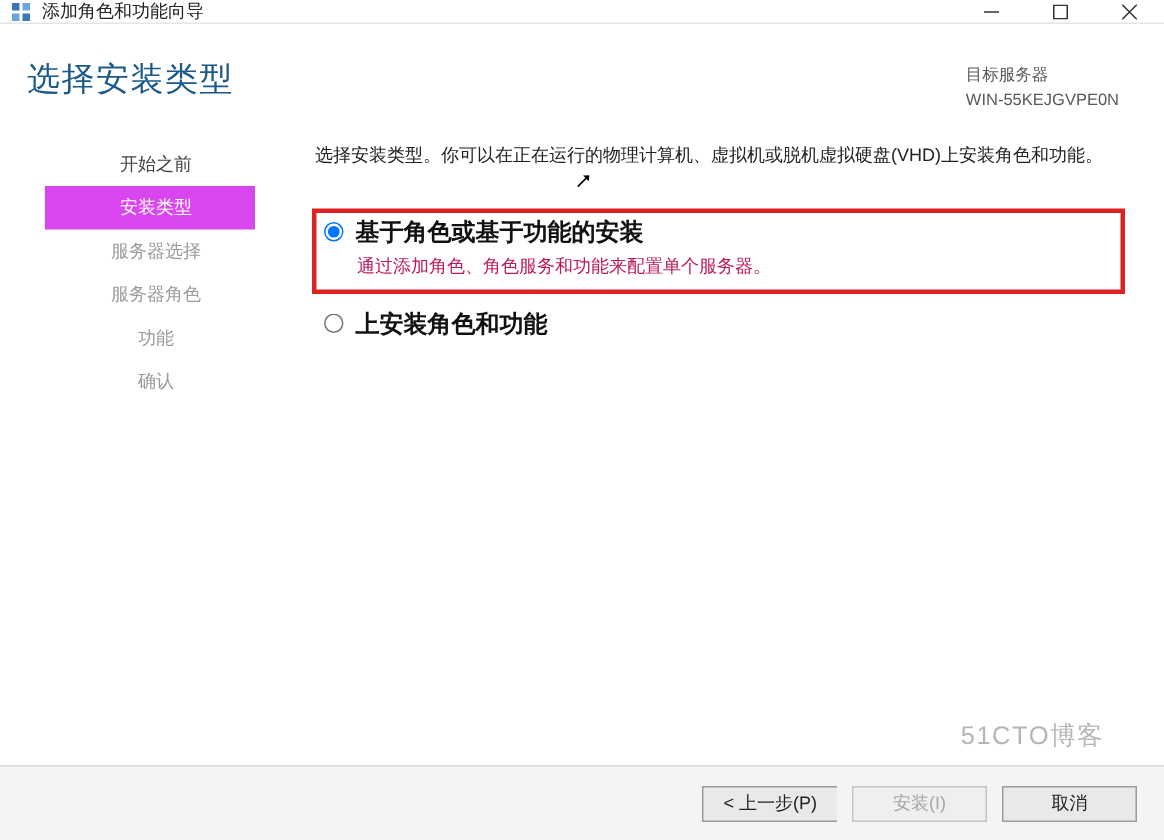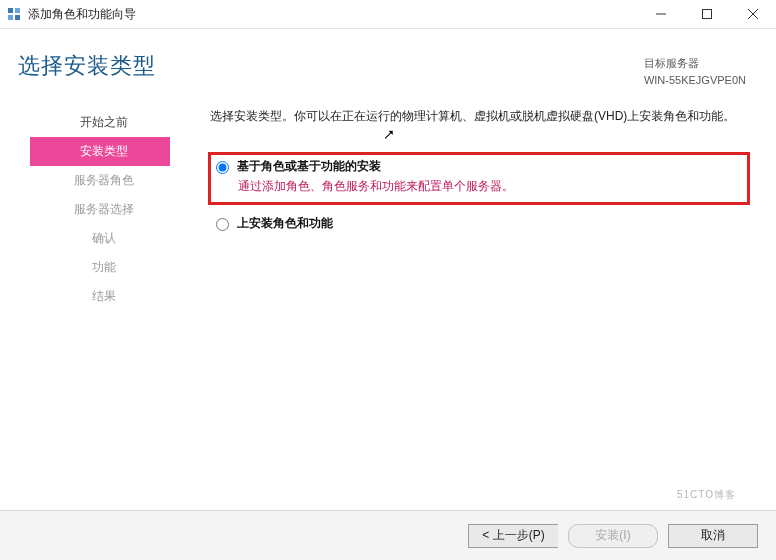--- a/index.html
+++ b/index.html
@@ -6,21 +6,21 @@
     body {
       font-family: "Microsoft YaHei", "Segoe UI", sans-serif;
       font-size: 12px;
       background: #fff;
       width: 776px;
       height: 560px;
       overflow: hidden;
       position: relative;
     }
     .titlebar {
-      height: 29px;
+      height: 16px;
       display: flex;
       align-items: center;
       padding: 0 0 0 6px;
       border-bottom: 1px solid #e5e5e5;
       background: #fff;
     }
     .titlebar .app-icon {
       width: 16px; height: 16px;
       display: inline-flex;
       margin-right: 6px;
@@ -65,21 +65,21 @@
     }
     .sidebar .step {
       font-size: 12px;
       color: #9a9a9a;
       padding: 6px 0 6px 8px;
       margin: 0;
       cursor: default;
     }
     .sidebar .step.done { color: #444; }
     .sidebar .step.active {
-      background: #ec4899;
+      background: #d946ef;
       color: #fff;
     }
 
     .content {
       flex: 1;
       padding: 8px 28px 0 40px;
       position: relative;
     }
     .intro {
       font-size: 12px;
@@ -91,21 +91,21 @@
     .option {
       padding: 4px 6px 6px 4px;
       margin-bottom: 8px;
     }
     .option.highlight {
       outline: 3px solid #d22;
       outline-offset: -1px;
     }
     .option-row { display: flex; align-items: flex-start; }
     .option input[type=radio] { margin: 3px 8px 0 2px; }
-    .option .opt-title { font-weight: bold; font-size: 12px; color: #111; }
+    .option .opt-title { font-weight: bold; font-size: 16px; color: #111; }
     .option .opt-desc {
       font-size: 12px; color: #be185d;
       margin-left: 24px;
       line-height: 1.6;
       padding-top: 2px;
     }
     .cursor {
       position: absolute;
       left: 214px; top: 28px;
       font-size: 15px; color: #000;
@@ -137,26 +137,26 @@
     }
     .footer button:disabled {
       color: #a7a7a7;
       border-color: #c3c3c3;
       background: #efefef;
       cursor: default;
     }
     .footer .btn-pair { display: flex; margin-right: 10px; }
     .footer .btn-pair button:first-child { border-right: none; }
     .footer .btn-next-wrap { outline: 3px solid #d22; outline-offset: 0; }
-    .footer .btn-install { margin-right: 10px; border-radius: 10px; }
+    .footer .btn-install { margin-right: 10px; }
     .watermark {
       position: absolute;
       right: 40px; bottom: 58px;
       color: rgba(120,120,120,.55);
-      font-size: 10px;
+      font-size: 17px;
       letter-spacing: 1px;
       pointer-events: none;
     }
   </style>
 </head>
 <body>
 
 <div class="titlebar">
   <span class="app-icon">
     <svg viewBox="0 0 16 16" width="16" height="16">
@@ -190,25 +190,24 @@
   <div class="server-info">
     <div>目标服务器</div>
     <div>WIN-55KEJGVPE0N</div>
   </div>
 </div>
 
 <div class="body-area">
   <div class="sidebar">
     <div class="step done">开始之前</div>
     <div class="step active">安装类型</div>
+    <div class="step">服务器选择</div>
     <div class="step">服务器角色</div>
-    <div class="step">服务器选择</div>
+    <div class="step">功能</div>
     <div class="step">确认</div>
-    <div class="step">功能</div>
-    <div class="step">结果</div>
   </div>
 
   <div class="content">
     <div class="intro">选择安装类型。你可以在正在运行的物理计算机、虚拟机或脱机虚拟硬盘(VHD)上安装角色和功能。</div>
     <span class="cursor">⭧</span>
 
     <div class="option-group">
       <div class="option highlight">
         <div class="option-row">
           <input type="radio" name="itype" checked="" style="">

